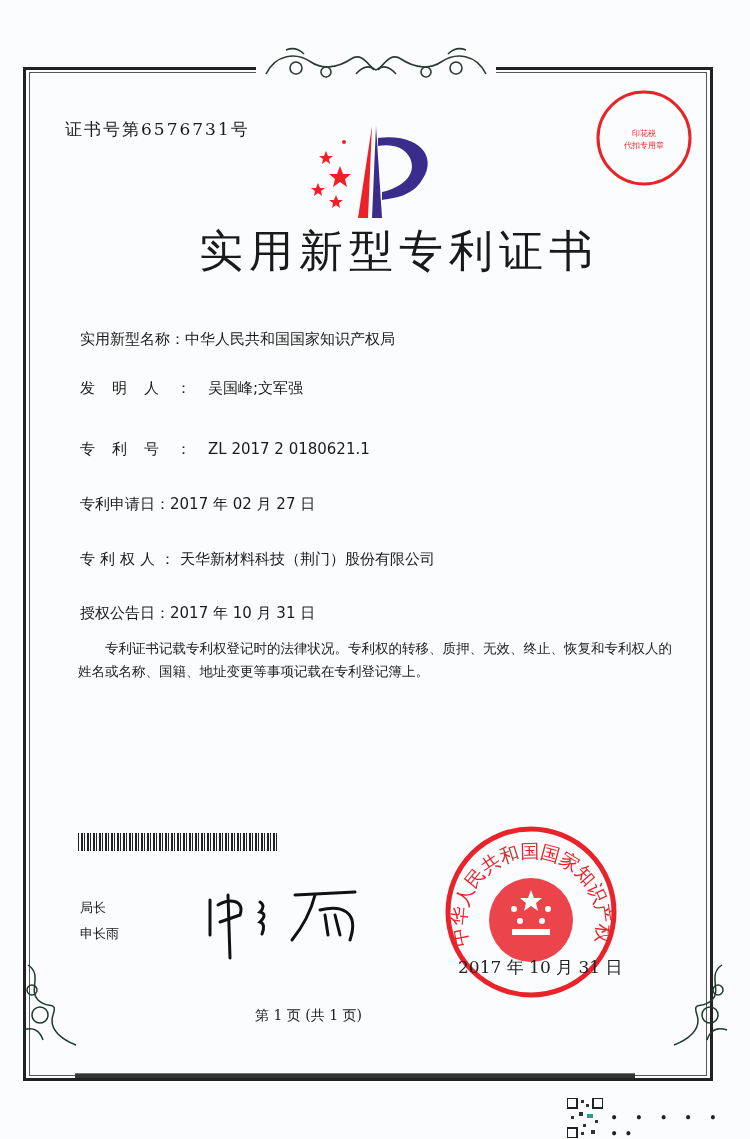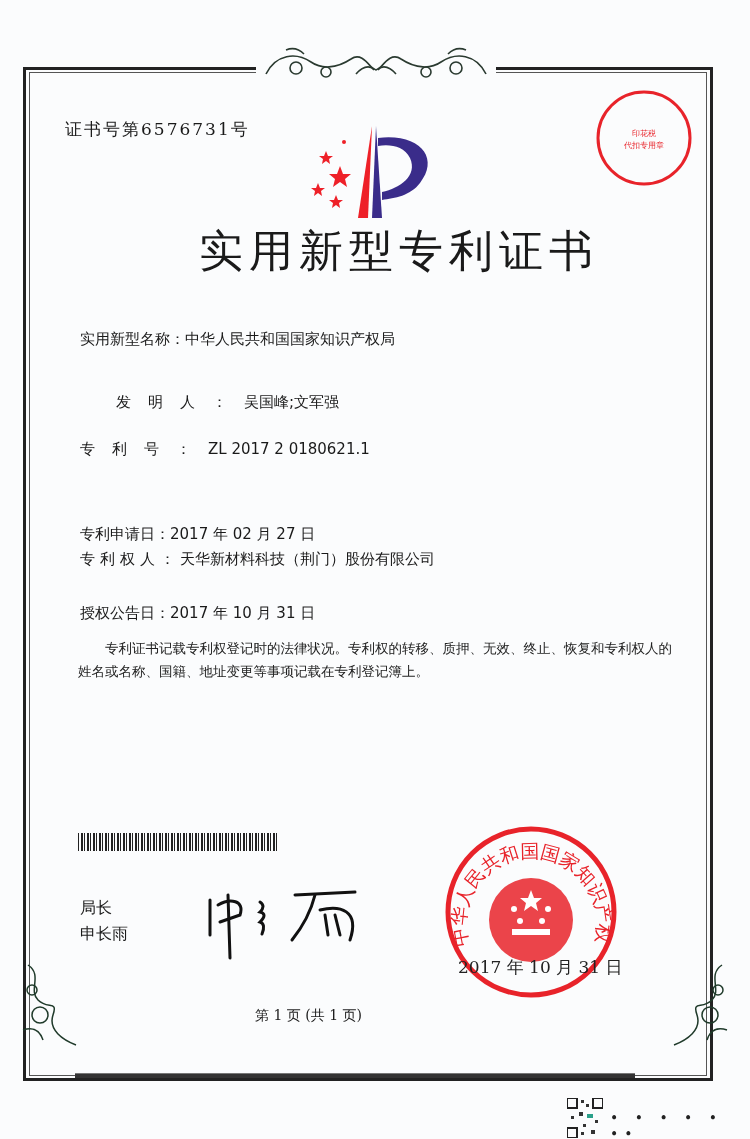--- a/index.html
+++ b/index.html
@@ -30,36 +30,36 @@
 
   .cert-no { position: absolute; left: 65px; top: 118px; font-size: 17px; letter-spacing: 2px; }
   .stamp-top { position: absolute; left: 594px; top: 88px; width: 100px; height: 100px; }
   .logo { position: absolute; left: 310px; top: 118px; width: 140px; height: 100px; }
   .title { position: absolute; left: 0; width: 750px; top: 222px; text-align: center;
     font-size: 44px; letter-spacing: 6px; font-family: "DejaVu Serif", serif; font-weight: normal; padding-left: 24px; }
 
   .field { position: absolute; left: 80px; font-size: 15px; font-family: "DejaVu Sans", sans-serif; }
   .field .lbl { display: inline-block; }
   .f1 { top: 330px; }
-  .f2 { top: 393px; margin-left: 36px; }
+  .f2 { top: 379px; }
   .f2 .lbl { letter-spacing: 17px; }
   .f3 { top: 440px; }
   .f3 .lbl { letter-spacing: 17px; }
-  .f4 { top: 495px; margin-top: 30px; }
+  .f4 { top: 495px; }
   .f5 { top: 550px; }
   .f5 .lbl { letter-spacing: 5px; }
   .f6 { top: 604px; }
 
   .notice { position: absolute; left: 78px; width: 595px; top: 637px; font-size: 13.5px;
     line-height: 23px; font-family: "DejaVu Sans", sans-serif; color: #222; }
   .notice p { margin: 0; text-indent: 2em; }
 
   .barcode { position: absolute; left: 78px; top: 833px; width: 200px; height: 18px;
     background: repeating-linear-gradient(90deg, #222 0 1px, transparent 1px 3px, #222 3px 5px, transparent 5px 6px); }
-  .director { position: absolute; left: 80px; top: 895px; font-size: 16px; line-height: 26px;
+  .director { position: absolute; left: 80px; top: 895px; font-size: 13px; line-height: 26px;
     font-family: "DejaVu Sans", sans-serif; }
   .signature { position: absolute; left: 200px; top: 880px; width: 180px; height: 80px; }
   .seal { position: absolute; left: 444px; top: 825px; width: 175px; height: 175px; }
   .seal-date { position: absolute; left: 458px; top: 956px; font-size: 17px; color: #222; }
   .page-no { position: absolute; left: 0; width: 617px; top: 1007px; text-align: center; font-size: 14px; }
   .qr { position: absolute; left: 567px; top: 1098px; width: 36px; height: 40px; }
   .dots { position: absolute; left: 610px; top: 1110px; font-size: 14px; letter-spacing: 6px; color: #222; }
 </style>
 </head>
 <body>

